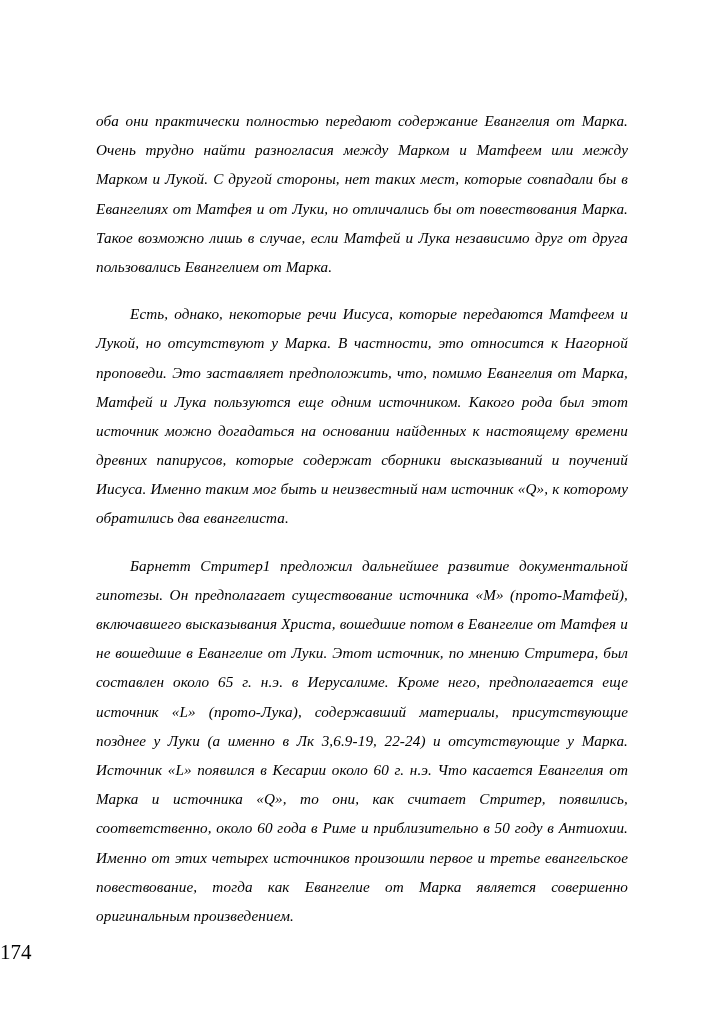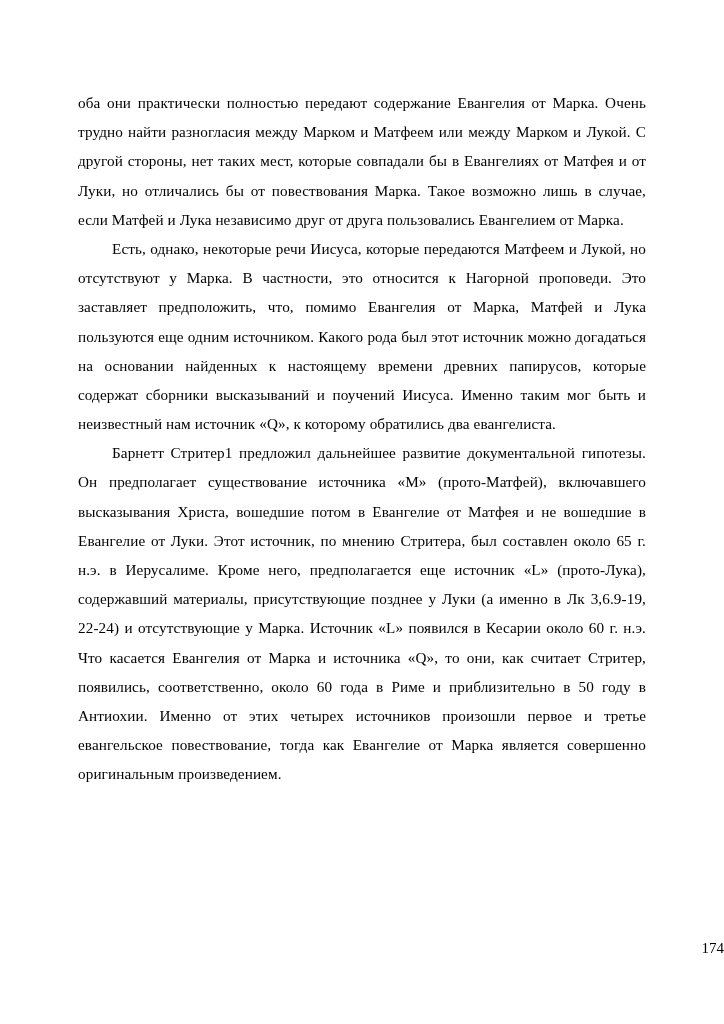--- a/index.html
+++ b/index.html
@@ -23,34 +23,35 @@
     position: relative;
   }
   .body-text {
     font-size: 15.2px;
     line-height: 1.92;
     text-align: justify;
     text-justify: inter-word;
     letter-spacing: 0.1px;
   }
   .body-text p {
-    margin: 0;
+    margin: 18px;
     text-indent: 34px;
     text-align: justify;
+    font-style: italic;
   }
   .body-text p.no-indent {
     text-indent: 0;
   }
   .page-number {
     position: absolute;
     left: 0;
     right: 0;
     top: 940px;
-    text-align: right;
-    font-size: 15px;
+    text-align: left;
+    font-size: 21px;
     font-family: "Liberation Serif", serif;
   }
 </style>
 </head>
 <body>
 
 <div class="page">
   <div class="body-text">
     <p class="no-indent">оба они практически полностью передают содержание Евангелия от Марка. Очень трудно найти разногласия между Марком и Матфеем или между Марком и Лукой. С другой стороны, нет таких мест, которые совпадали бы в Евангелиях от Матфея и от Луки, но отличались бы от повествования Марка. Такое возможно лишь в случае, если Матфей и Лука независимо друг от друга пользовались Евангелием от Марка.</p>
     <p>Есть, однако, некоторые речи Иисуса, которые передаются Матфеем и Лукой, но отсутствуют у Марка. В частности, это относится к Нагорной проповеди. Это заставляет предположить, что, помимо Евангелия от Марка, Матфей и Лука пользуются еще одним источником. Какого рода был этот источник можно догадаться на основании найденных к настоящему времени древних папирусов, которые содержат сборники высказываний и поучений Иисуса. Именно таким мог быть и неизвестный нам источник «Q», к которому обратились два евангелиста.</p>

